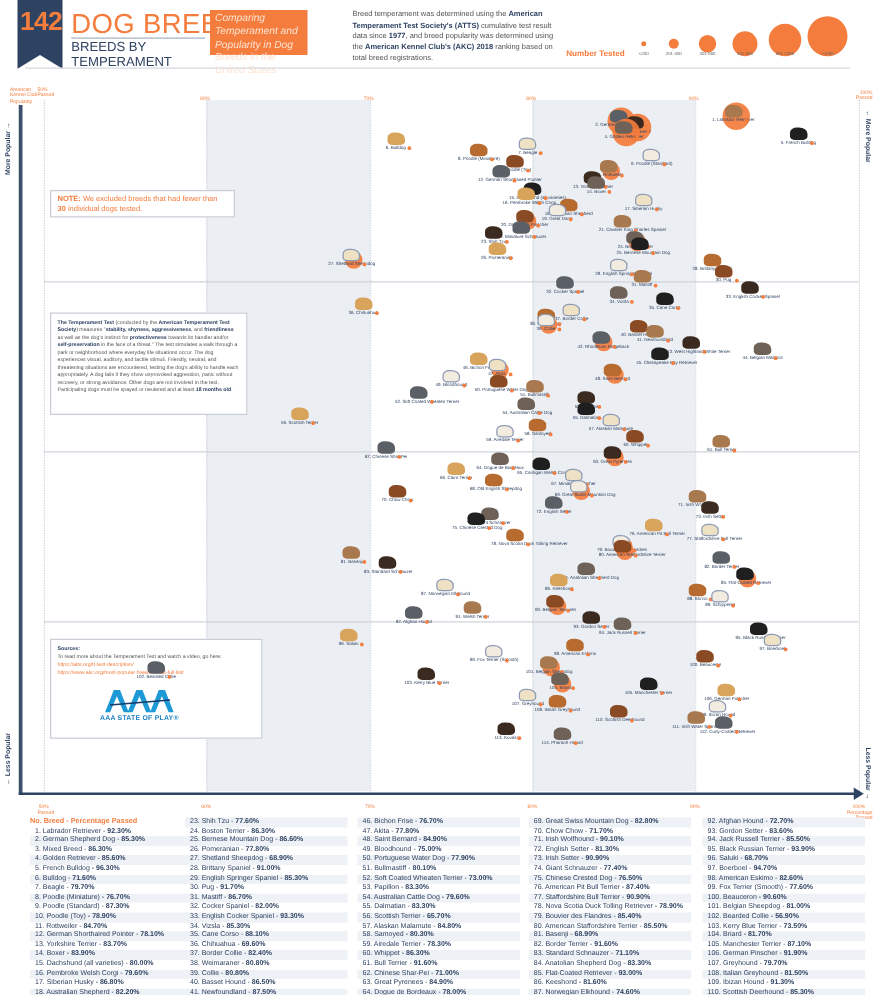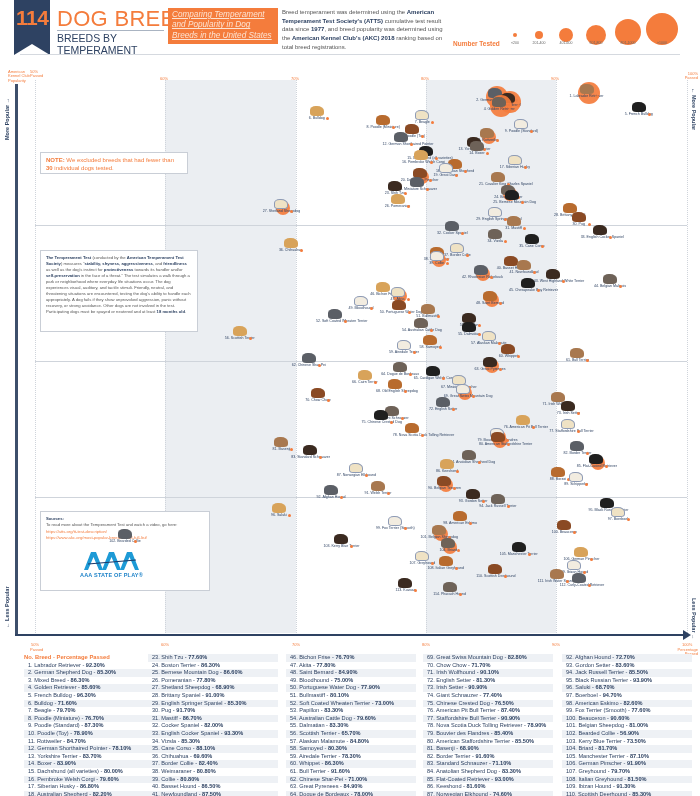--- a/index.html
+++ b/index.html
@@ -4,21 +4,21 @@
 <style>
   * { box-sizing: border-box; margin: 0; padding: 0; }
   body { width: 700px; height: 796px; background: #ffffff; font-family: "Liberation Sans", sans-serif; color: #2b3a4e; overflow: hidden; position: relative; }
   .abs { position: absolute; }
   
   .badge { left: 14px; top: 0; width: 36px; height: 44px; background: #2e4262; }
   .badge:after { content: ""; position: absolute; left: 0; bottom: -11px; border-left: 18px solid #2e4262; border-right: 18px solid #2e4262; border-bottom: 11px solid transparent; }
   .badge-num { left: 16px; top: 6px; font-size: 21px; font-weight: bold; color: #f47c3c; letter-spacing: -0.5px; }
   .title-main { left: 57px; top: 6px; font-size: 22px; color: #f47c3c; letter-spacing: 0.3px; }
   .title-sub { left: 57px; top: 30px; font-size: 10.5px; color: #2e4262; border-top: 1px solid #aab4c2; padding-top: 1px; width: 107px; }
-  .subtitle-box { left: 168px; top: 8px; width: 110px; height: 36px; background: #f47c3c; color: #fde3d2; font-size: 8.2px; font-style: italic; padding: 2px 4px; line-height: 1.25; text-decoration: underline; }
+  .subtitle-box { left: 168px; top: 8px; width: 78px; height: 36px; background: #f47c3c; color: #fde3d2; font-size: 8.2px; font-style: italic; padding: 2px 4px; line-height: 1.25; }
   .desc { left: 282px; top: 8px; width: 170px; font-size: 6px; line-height: 1.45; color: #555; }
   .desc b { color: #2e4262; }
   .hdr-rule { left: 20px; top: 54px; width: 660px; height: 1px; background: #d5d9df; }
   .num-tested { left: 453px; top: 40px; font-size: 6.5px; color: #f47c3c; font-weight: bold; }
   .bubble { background: #f47c3c; border-radius: 50%; }
   .bubble-label { font-size: 3.5px; color: #666; text-align: center; width: 30px; }
   .band-grey { background: #ebeef2; top: 80px; height: 553px; }
   .vline { top: 80px; height: 553px; width: 0; border-left: 1px dotted #cfd4db; }
   .hline { left: 35px; width: 652px; height: 1px; background: #cfd4db; }
   .yaxis { left: 15px; top: 84px; width: 3px; height: 552px; background: #3d4f6b; }
@@ -46,21 +46,21 @@
   .list-col { top: 654px; font-size: 5.6px; line-height: 7.6px; color: #2e4262; }
   .list-col .row { white-space: nowrap; padding-left: 4px; }
   .list-col .row:nth-child(odd) { background: #eef1f5; }
   .list-col .row b { font-weight: bold; }
   .list-head { font-size: 5.8px; font-weight: bold; color: #f47c3c; }
 </style>
 </head>
 <body>
 
 <div class="abs badge"></div>
-<div class="abs badge-num">114</div>
+<div class="abs badge-num">142</div>
 <div class="abs title-main">DOG BREEDS</div>
 <div class="abs title-sub">BREEDS BY TEMPERAMENT</div>
 <div class="abs subtitle-box">Comparing Temperament and Popularity in Dog Breeds in the United States</div>
 <div class="abs desc">
   <span>Breed temperament was determined using the </span><b>American Temperament Test Society's (ATTS)</b><span> cumulative test result data since </span><b>1977</b><span>, and breed popularity was determined using the </span><b>American Kennel Club's (AKC) 2018</b><span> ranking based on total breed registrations.</span>
 </div>
 <div class="abs num-tested">Number Tested</div>
 <div id="legend">
     <div class="abs bubble" style="left: 513px; top: 33px; width: 4px; height: 4px;"></div>
     <div class="abs bubble-label" style="left: 500px; top: 41px;">&lt;200</div>

